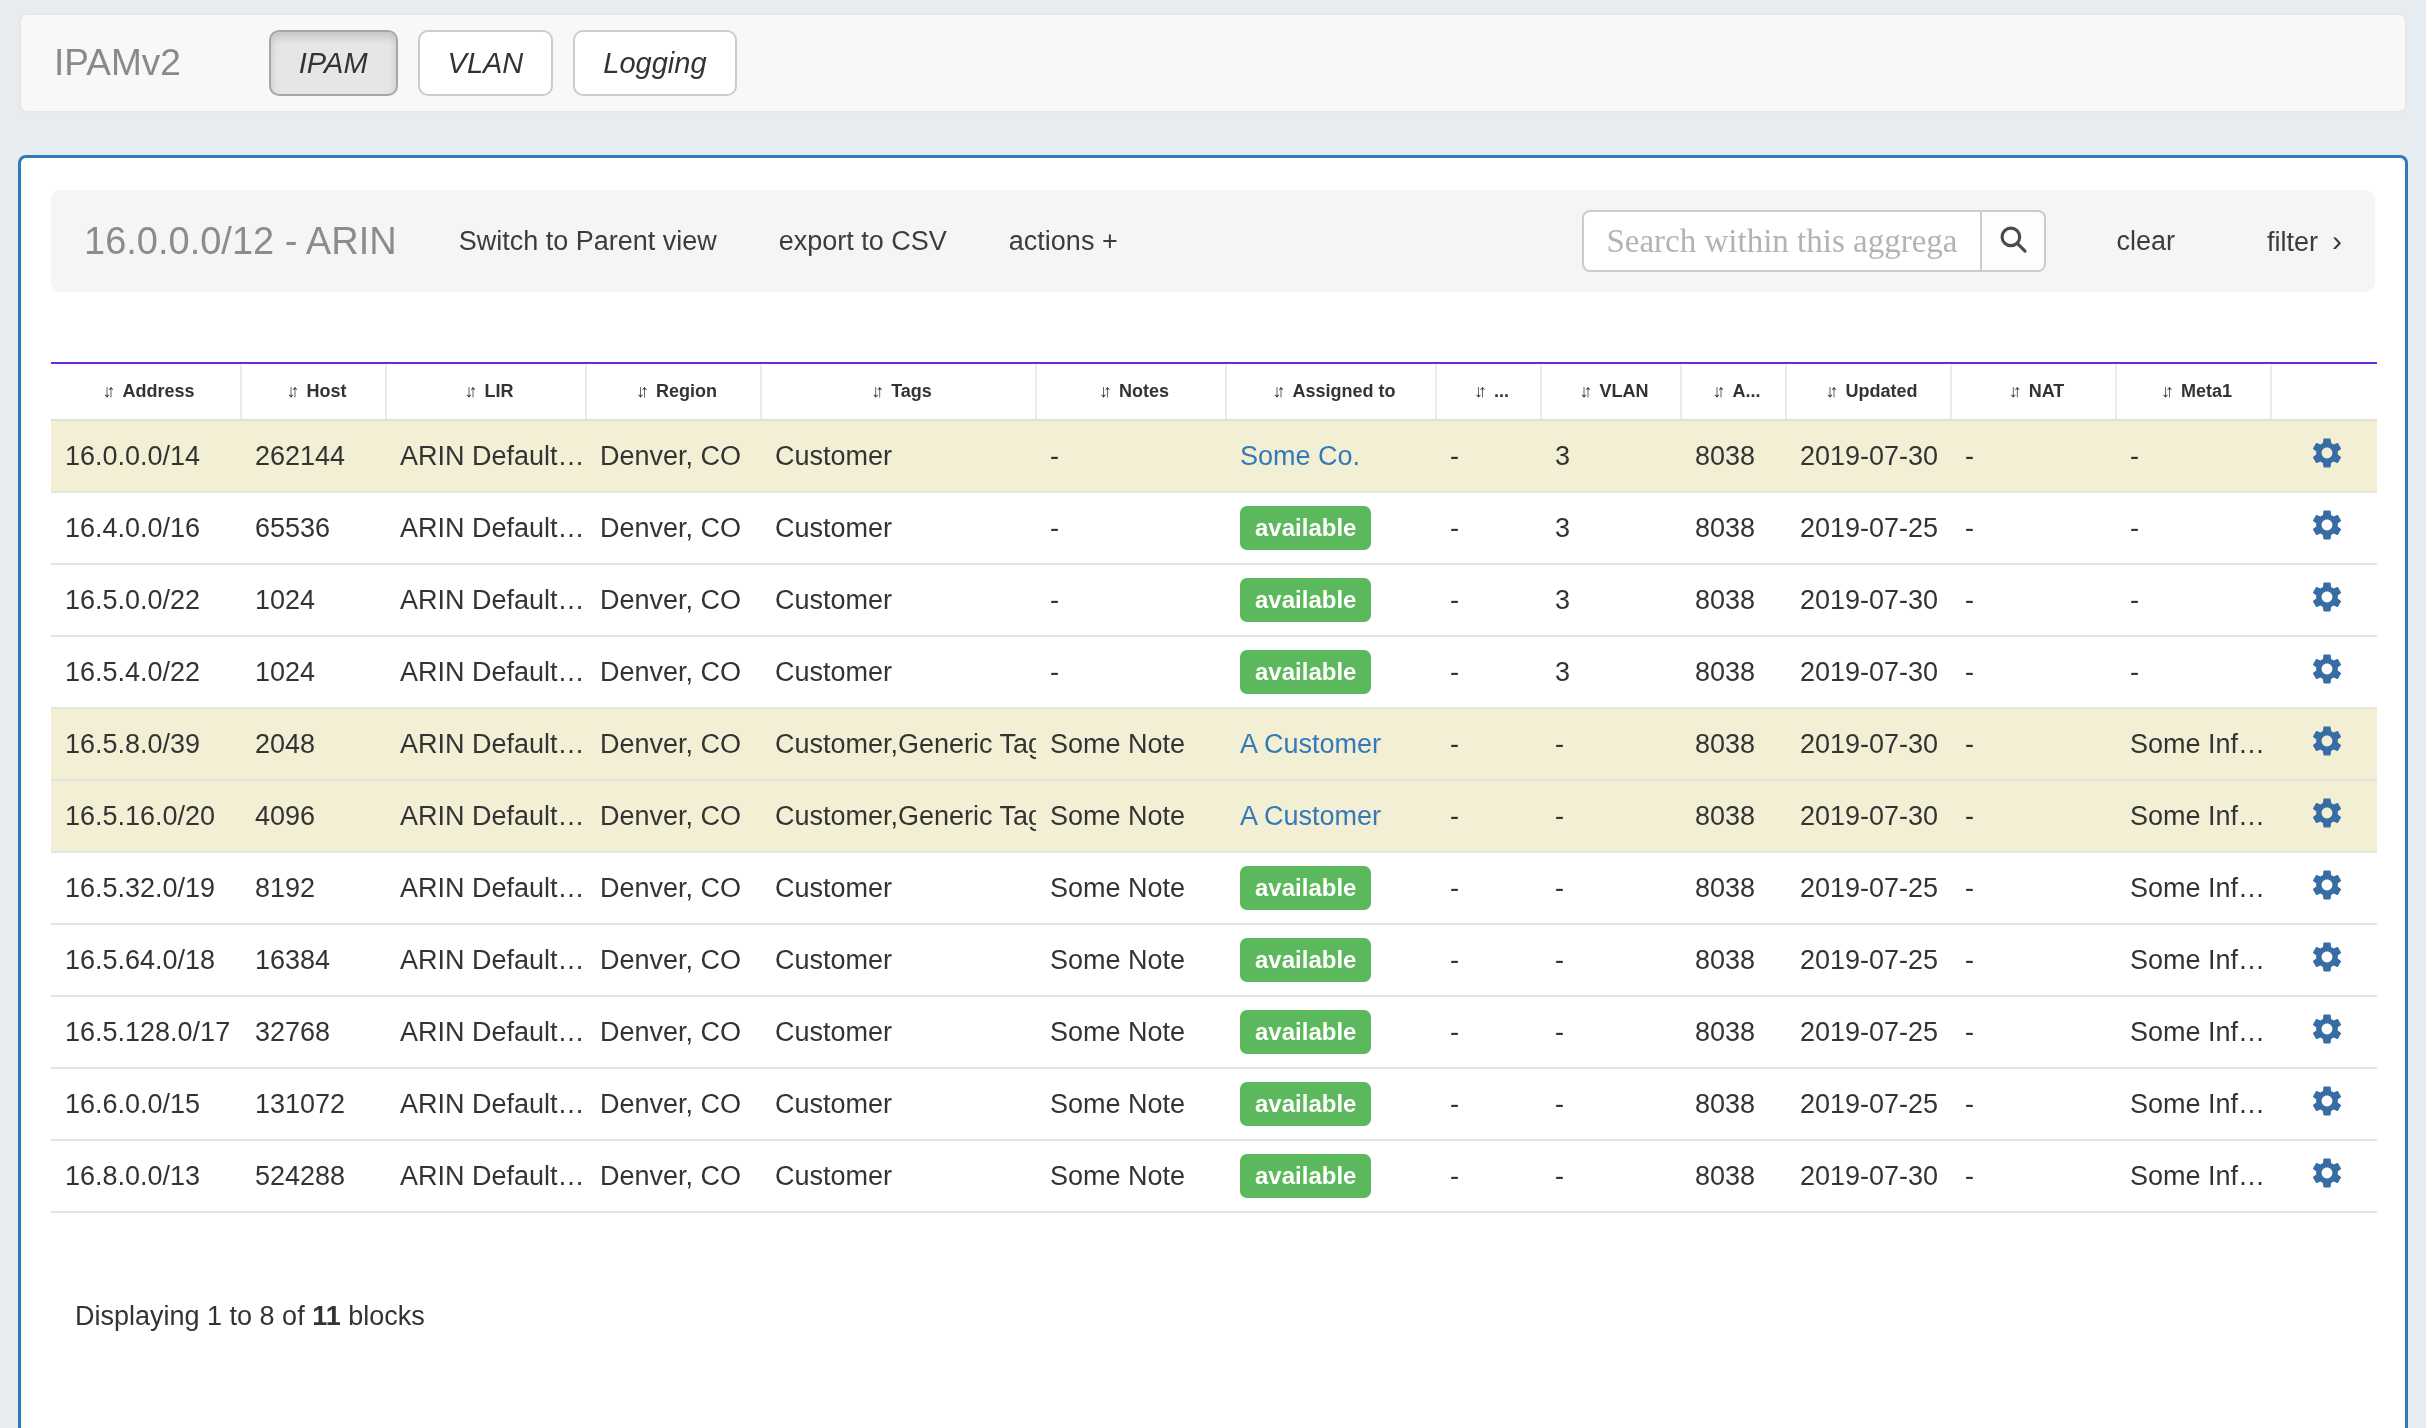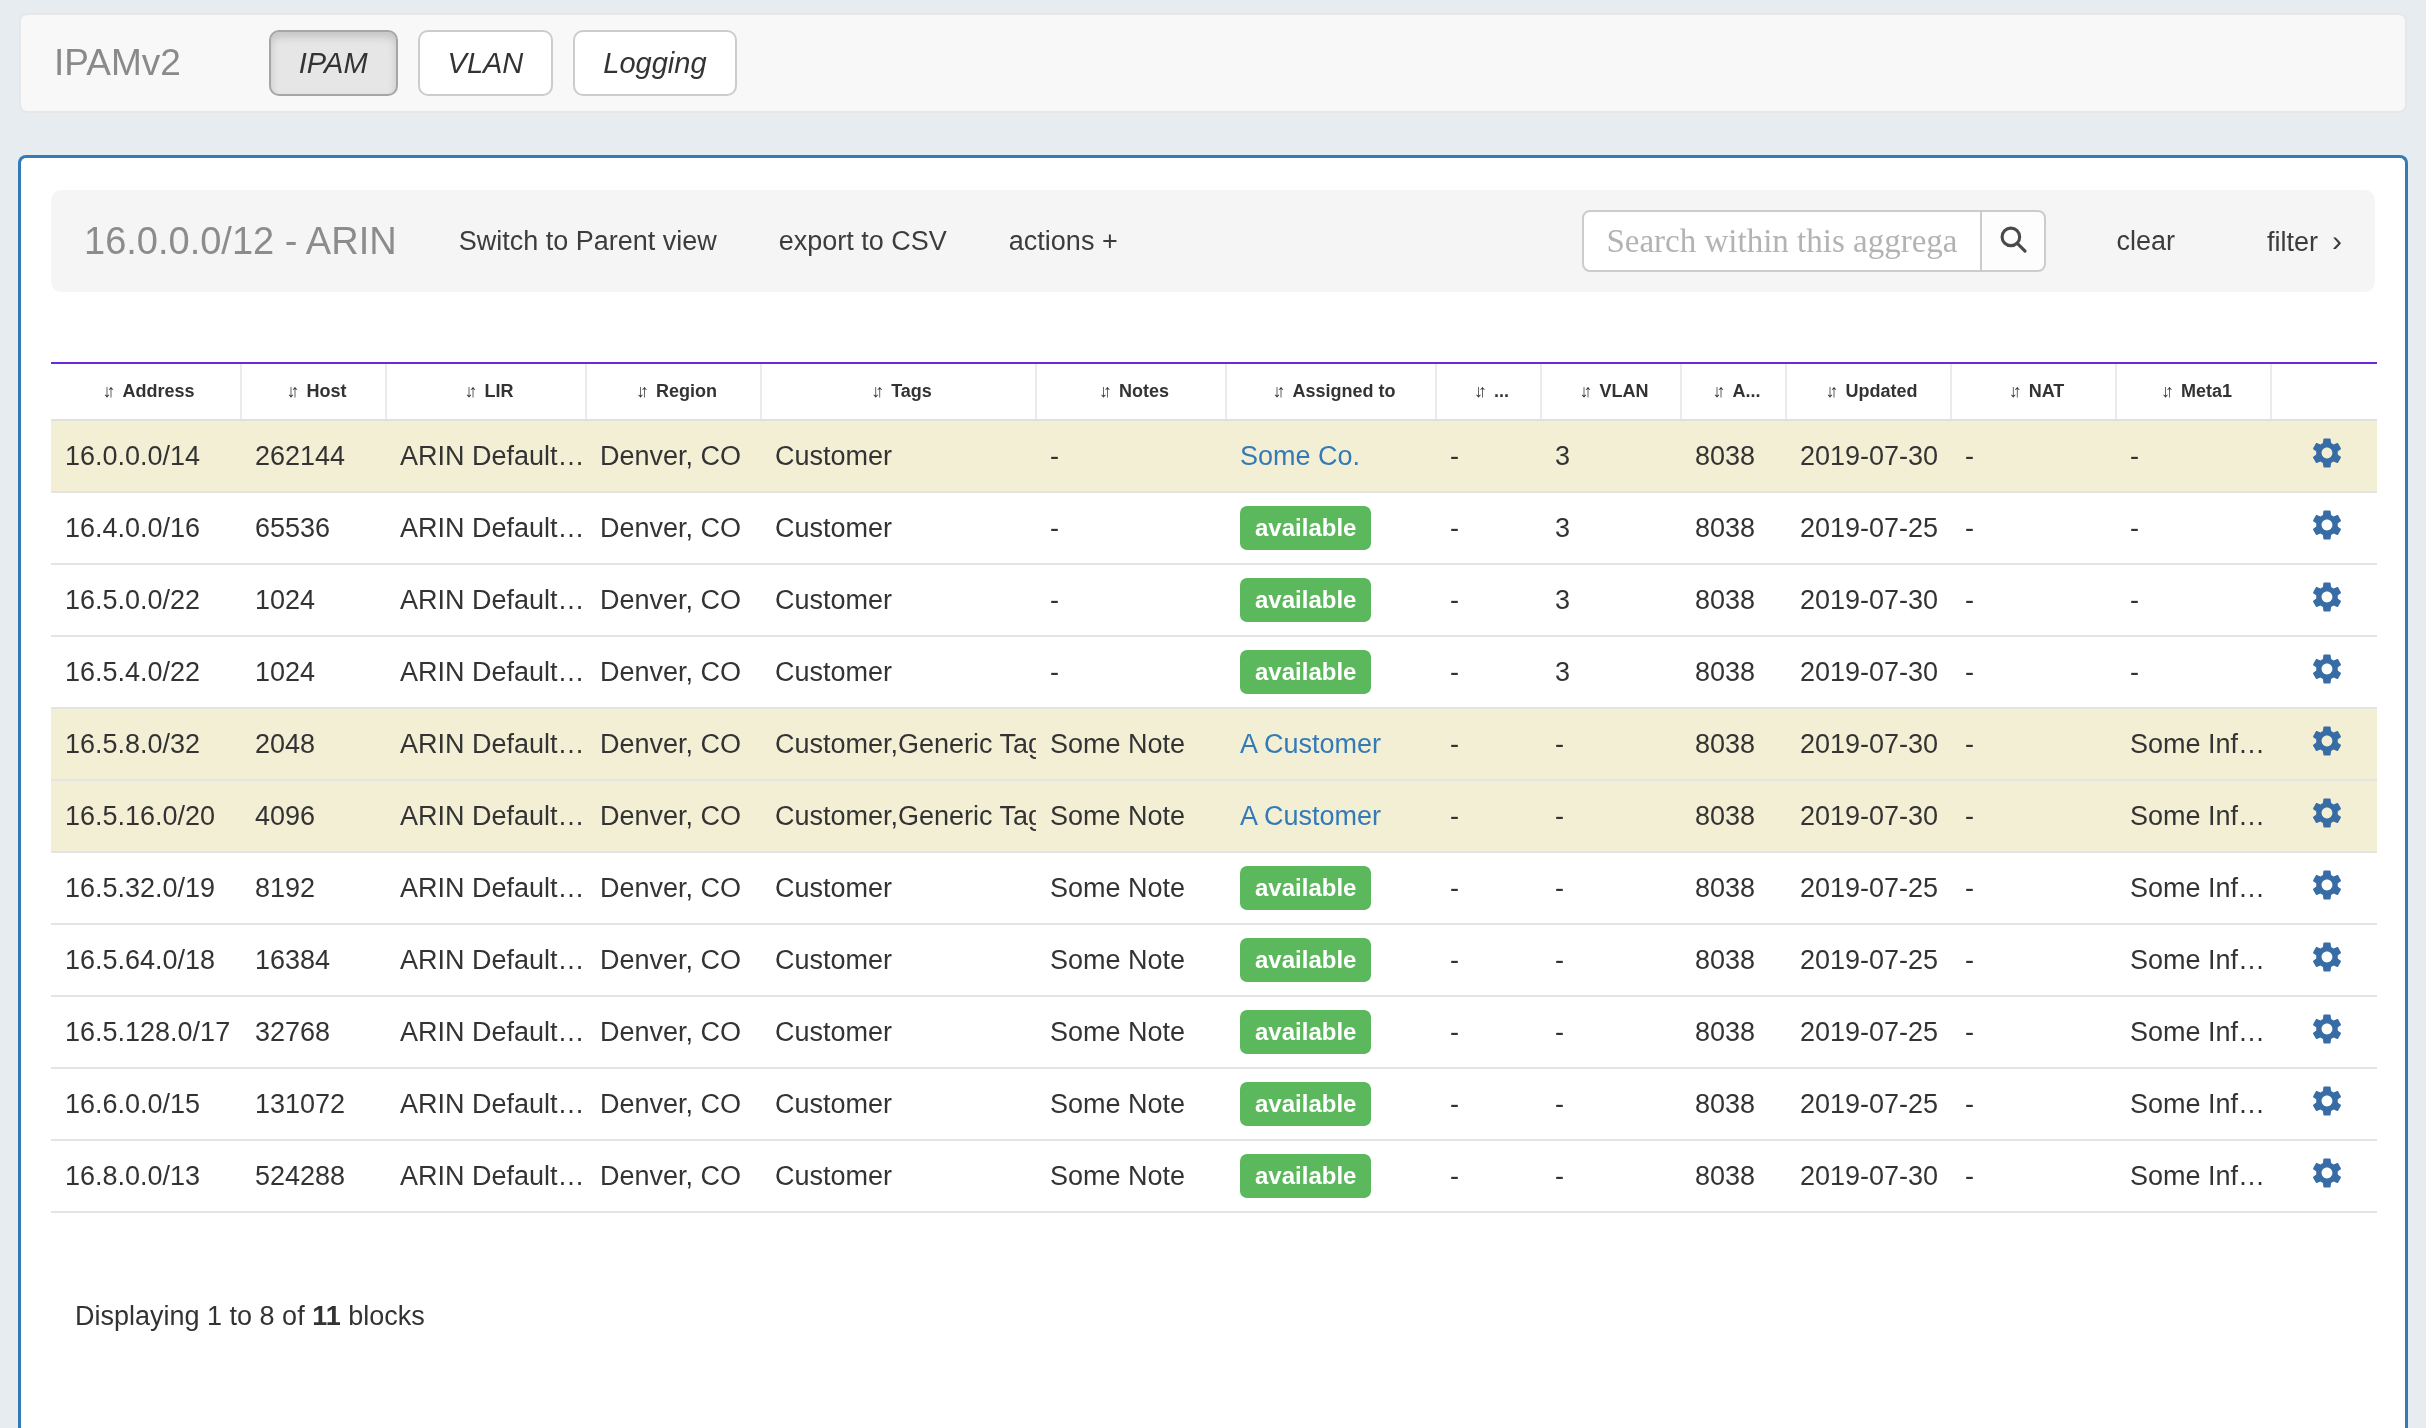--- a/index.html
+++ b/index.html
@@ -316,21 +316,21 @@
             <td>2019-07-30</td>
             <td>-</td>
             <td>-</td>
             <td class="gear-cell"><span class="gear">
     <svg viewBox="0 0 24 24">
                   <path fill="#376ca5" d="M19.14,12.94c0.04-0.3,0.06-0.61,0.06-0.94c0-0.32-0.02-0.64-0.07-0.94l2.03-1.58c0.18-0.14,0.23-0.41,0.12-0.61 l-1.92-3.32c-0.12-0.22-0.37-0.29-0.59-0.22l-2.39,0.96c-0.5-0.38-1.03-0.7-1.62-0.94L14.4,2.81c-0.04-0.24-0.24-0.41-0.48-0.41 h-3.84c-0.24,0-0.43,0.17-0.47,0.41L9.25,5.35C8.66,5.59,8.12,5.92,7.63,6.29L5.24,5.33c-0.22-0.08-0.47,0-0.59,0.22L2.74,8.87 C2.62,9.08,2.66,9.34,2.86,9.48l2.03,1.58C4.84,11.36,4.8,11.69,4.8,12s0.02,0.64,0.07,0.94l-2.03,1.58 c-0.18,0.14-0.23,0.41-0.12,0.61l1.92,3.32c0.12,0.22,0.37,0.29,0.59,0.22l2.39-0.96c0.5,0.38,1.03,0.7,1.62,0.94l0.36,2.54 c0.05,0.24,0.24,0.41,0.48,0.41h3.84c0.24,0,0.44-0.17,0.47-0.41l0.36-2.54c0.59-0.24,1.13-0.56,1.62-0.94l2.39,0.96 c0.22,0.08,0.47,0,0.59-0.22l1.92-3.32c0.12-0.22,0.07-0.47-0.12-0.61L19.14,12.94z M12,15.6c-1.98,0-3.6-1.62-3.6-3.6 s1.62-3.6,3.6-3.6s3.6,1.62,3.6,3.6S13.98,15.6,12,15.6z"></path>
                 </svg>
   </span></td>
           </tr>
           <tr class="hl">
-            <td>16.5.8.0/32</td>
+            <td>16.5.8.0/39</td>
             <td>2048</td>
             <td>ARIN Default…</td>
             <td>Denver, CO</td>
             <td>Customer,Generic Tag</td>
             <td>Some Note</td>
             <td><span class="cell-link">A Customer</span></td>
             <td>-</td>
             <td>-</td>
             <td>8038</td>
             <td>2019-07-30</td>

